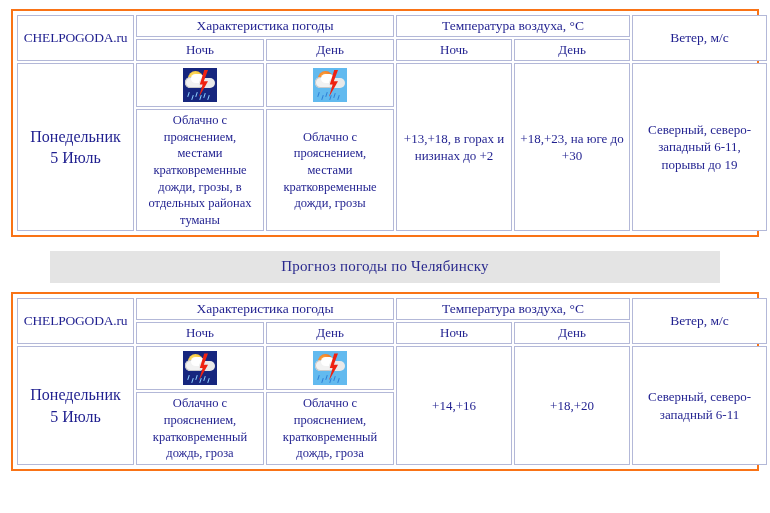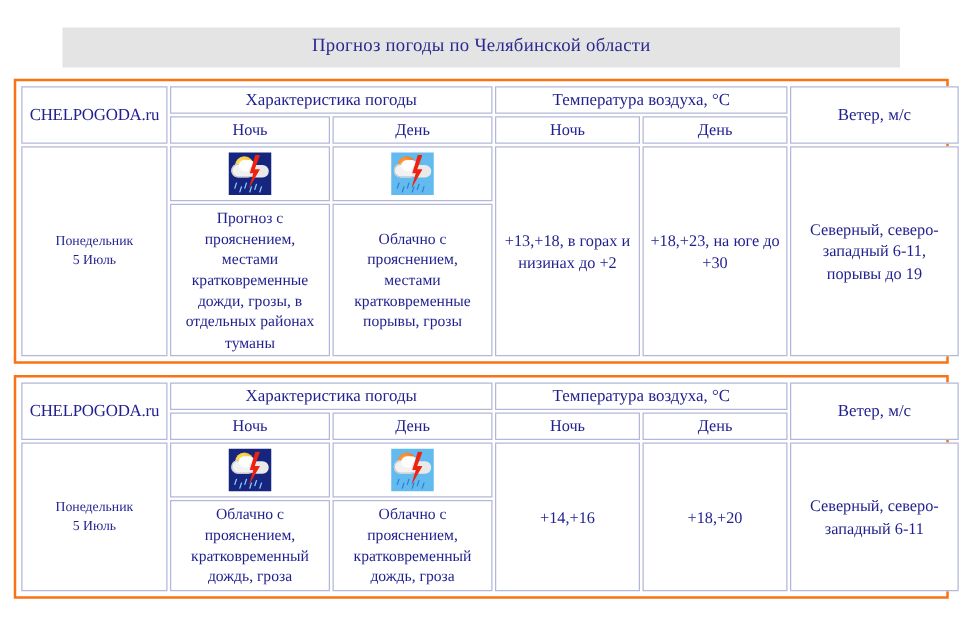--- a/index.html
+++ b/index.html
@@ -69,21 +69,21 @@
     color: #15158c;
   }
   .logo-cell {
     font-weight: bold;
     font-size: 13.5px;
     color: #1d1d96;
     letter-spacing: -0.2px;
   }
   .day-cell {
     font-weight: bold;
-    font-size: 11px;
+    font-size: 16px;
     color: #15158c;
     line-height: 1.35;
     font-family: Liberation Serif, serif;
   }
   .desc-cell {
     font-size: 12.5px;
     line-height: 1.33;
     color: #2424a0;
     padding: 4px 6px;
   }
@@ -183,23 +183,20 @@
   .wicon .rain i:nth-child(3) { left: 9px;  top: 0; }
   .wicon .rain i:nth-child(4) { left: 13px; top: 3px; }
   .wicon .rain i:nth-child(5) { left: 17px; top: 1px; }
   .wicon .rain i:nth-child(6) { left: 21px; top: 3px; }
 </style>
 </head>
 <body>
 
 <div class="page">
 
-  <div class="band-wrap-1">
-    <div class="title-band">Прогноз погоды по Челябинской области</div>
-  </div>
 
   <div class="tbl-outer">
     <table class="wx">
       <colgroup>
         <col class="c-logo">
           <col class="c-night">
           <col class="c-day">
         <col class="c-tn">
           <col class="c-td">
           <col class="c-wind">
@@ -255,27 +252,30 @@
                   <i></i>
                   <i></i>
               </span>
             </span>
           </td>
           <td rowspan="2" class="val-cell">+13,+18, в горах и низинах до +2</td>
           <td rowspan="2" class="val-cell">+18,+23, на юге до +30</td>
           <td rowspan="2" class="val-cell">Северный, северо-западный 6-11, порывы до 19</td>
         </tr>
         <tr>
-          <td class="desc-cell">Прогноз с прояснением, местами кратковременные дожди, грозы, в отдельных районах туманы</td>
-          <td class="desc-cell">Облачно с прояснением, местами кратковременные порывы, грозы</td>
+          <td class="desc-cell">Облачно с прояснением, местами кратковременные дожди, грозы, в отдельных районах туманы</td>
+          <td class="desc-cell">Облачно с прояснением, местами кратковременные дожди, грозы</td>
         </tr>
       </tbody>
     </table>
   </div>
 
+  <div class="band-wrap-2">
+    <div class="title-band">Прогноз погоды по Челябинску</div>
+  </div>
 
   <div class="tbl-outer">
     <table class="wx">
       <colgroup>
         <col class="c-logo">
           <col class="c-night">
           <col class="c-day">
         <col class="c-tn">
           <col class="c-td">
           <col class="c-wind">

